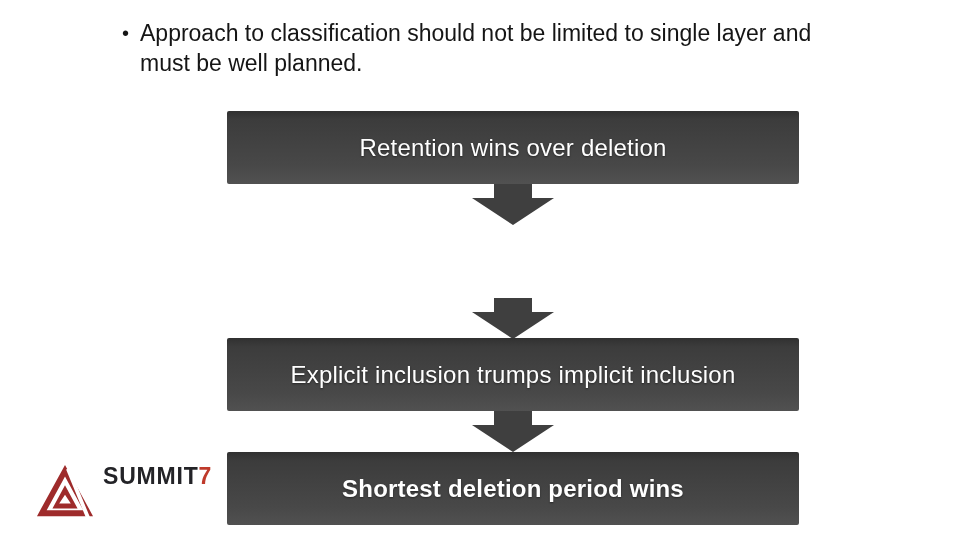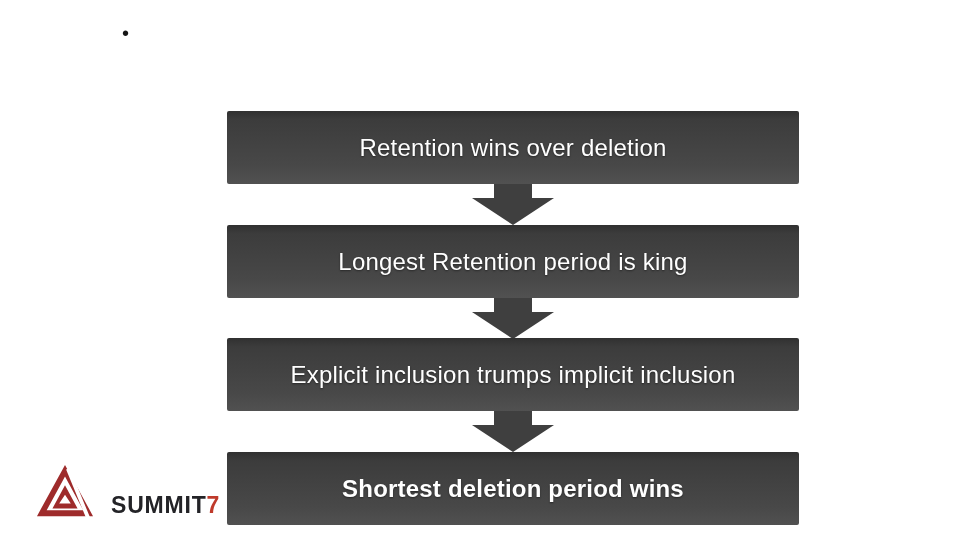--- a/index.html
+++ b/index.html
@@ -76,22 +76,21 @@
   .flow-arrow.pos-0 { top: 73px; }
   .flow-arrow.pos-1 { top: 187px; }
   .flow-arrow.pos-2 { top: 300px; }
 
   
   .logo {
     position: absolute;
     left: 36px;
     top: 463px;
     display: flex;
-    align-items: flex-end;
-    gap: 8px;
+    align-items: flex-start;
   }
   .logo-icon {
     width: 58px;
     height: 56px;
     display: block;
   }
   .logo-text {
     margin-left: 9px;
     font-size: 23px;
     font-weight: 700;
@@ -101,35 +100,34 @@
   }
   .logo-accent {
     color: #bf3a2b;
   }
 </style>
 </head>
 <body>
 
 <div class="bullet-block">
   <span class="bullet-marker">•</span>
+  <span class="bullet-text">Approach to classification should not be limited to single layer and
+must be well planned.</span>
 </div>
 
 <div class="flow">
 
   <div class="step-box pos-0">
     <span>Retention wins over deletion</span>
   </div>
 
   <svg class="flow-arrow pos-0" viewBox="0 0 82 41" aria-hidden="true">
     <polygon points="22,0 60,0 60,14 82,14 41,41 0,14 22,14" fill="#3f3f3f"></polygon>
   </svg>
 
-  <div class="step-box pos-1">
-    <span>Longest Retention period is king</span>
-  </div>
 
   <svg class="flow-arrow pos-1" viewBox="0 0 82 41" aria-hidden="true">
     <polygon points="22,0 60,0 60,14 82,14 41,41 0,14 22,14" fill="#3f3f3f"></polygon>
   </svg>
 
   <div class="step-box pos-2">
     <span>Explicit inclusion trumps implicit inclusion</span>
   </div>
 
   <svg class="flow-arrow pos-2" viewBox="0 0 82 41" aria-hidden="true">

